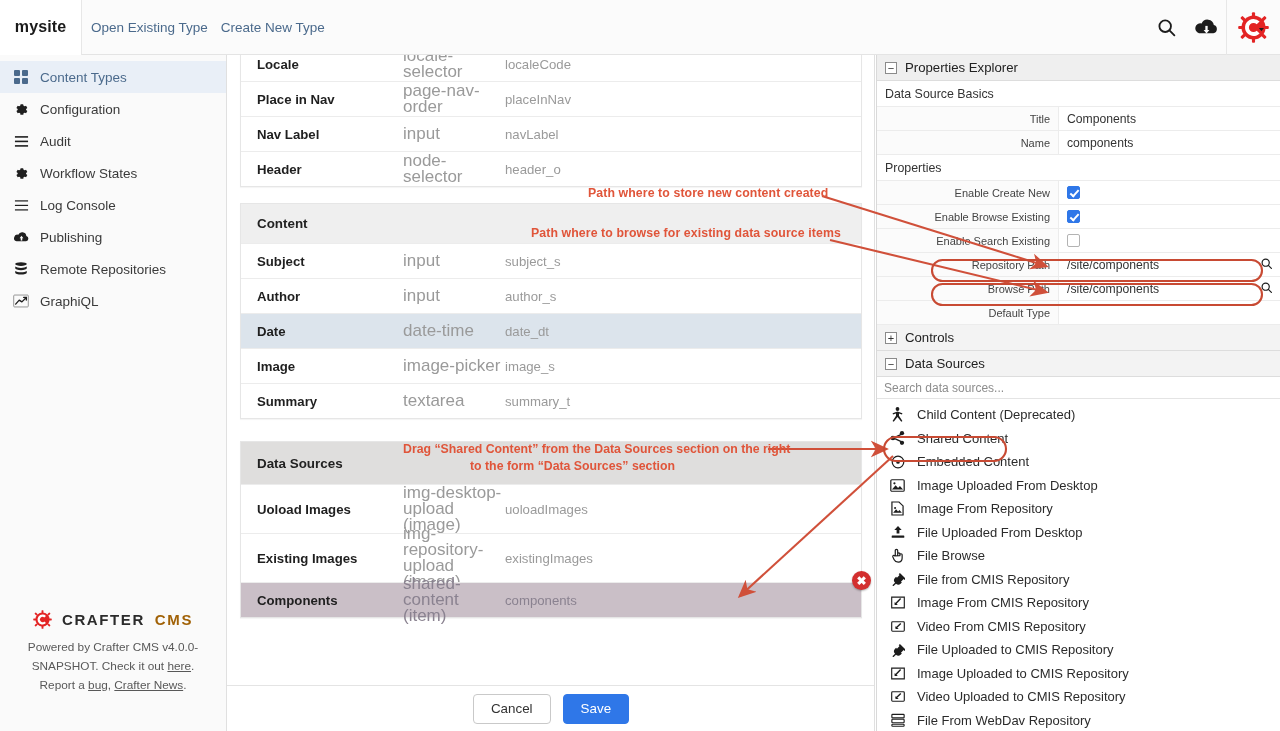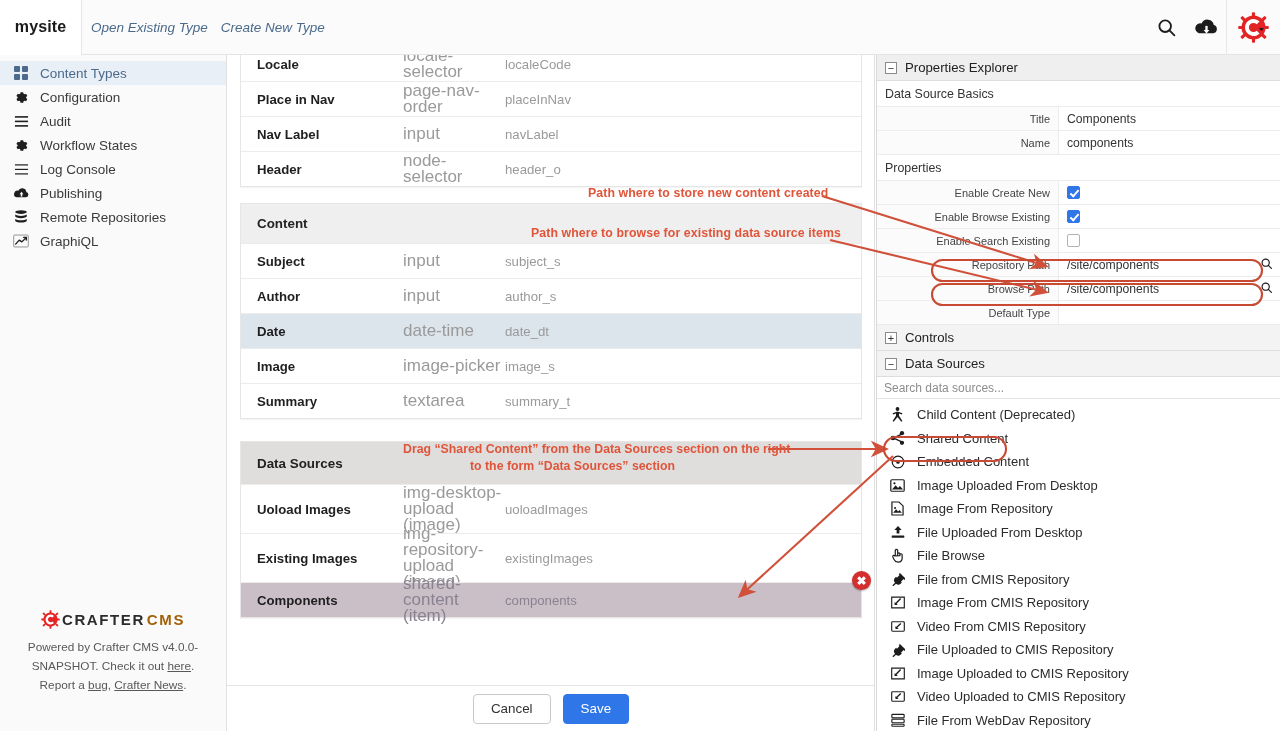--- a/index.html
+++ b/index.html
@@ -19,52 +19,52 @@
     border-bottom: 1px solid #e4e4e4;
     display: flex; align-items: center;
   }
   .brand-cell {
     width: 82px; height: 55px;
     display: flex; align-items: center; justify-content: center;
     border-right: 1px solid #e7e7e7;
     background: #fff;
   }
   .brand-name { font-size: 16px; font-weight: bold; color: #1a1a1a; letter-spacing: .1px; }
-  .topnav { display: flex; align-items: center; gap: 13px; margin-left: 9px; font-style: italic; }
+  .topnav { display: flex; align-items: center; gap: 13px; margin-left: 9px; }
   .topnav a {
     font-size: 13.5px; color: #4b6a8c; text-decoration: none; cursor: pointer;
   }
   .topbar-spacer { flex: 1; }
   .topbar-icons { display: flex; align-items: center; height: 55px; }
   .tb-icon {
     width: 40px; height: 55px; display: flex; align-items: center; justify-content: center;
     cursor: pointer;
   }
   .tb-icon.logo-cell {
     width: 54px; border-left: 1px solid #e7e7e7;
   }
 
   
   .sidebar {
     position: absolute; left: 0; top: 55px; width: 227px; height: 676px;
     background: #fafafa;
     border-right: 1px solid #e0e0e0;
   }
   .side-item {
-    height: 24px; display: flex; align-items: center; gap: 10px;
+    height: 32px; display: flex; align-items: center; gap: 10px;
     padding-left: 12px; font-size: 13.5px; color: #3a3a3a; cursor: pointer;
   }
   .side-item.active { background: #e9eff7; color: #4b6a8c; }
   .side-ico { width: 18px; display: flex; justify-content: center; align-items: center; }
 
   .side-footer {
     position: absolute; left: 0; bottom: 36px; width: 226px; text-align: center;
     padding: 0 14px;
   }
-  .cc-logo { display: flex; align-items: center; justify-content: center; gap: 2px; margin-bottom: 9px;}
+  .cc-logo { display: flex; align-items: center; justify-content: center; gap: 10px; margin-bottom: 9px;}
   .cc-gear { width: 19px; height: 19px; }
   .cc-t1 { font-size: 15px; font-weight: bold; letter-spacing: 1.6px; color: #2b2b2b; }
   .cc-t2 { font-size: 15px; font-weight: bold; letter-spacing: 1.6px; color: #a16207; }
   .powered {
     font-size: 11.8px; line-height: 19px; color: #585858;
   }
   .powered a { color: #585858; text-decoration: underline; cursor: pointer; }
 
   
   .center {

